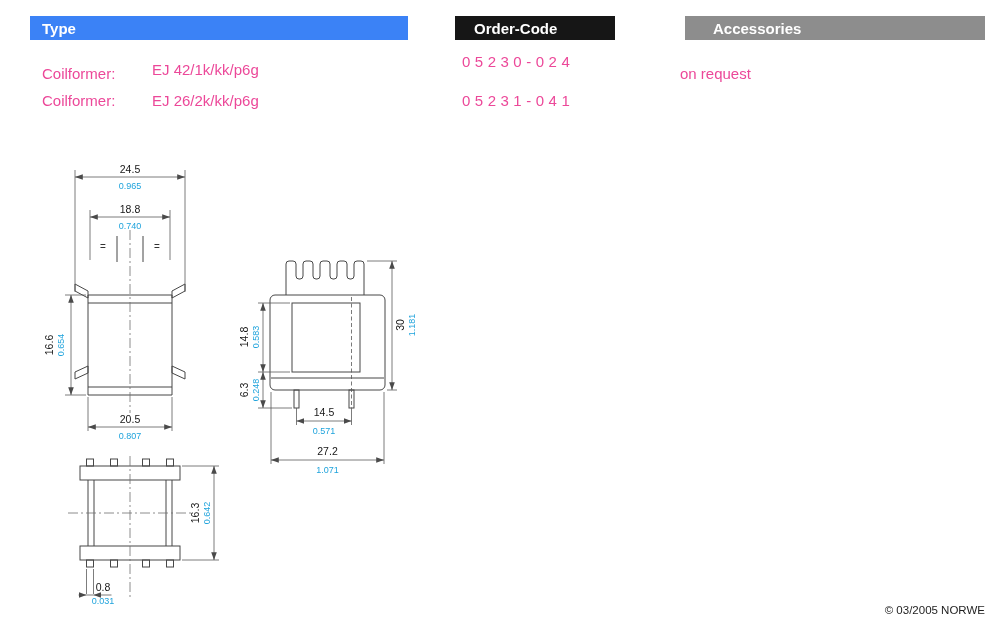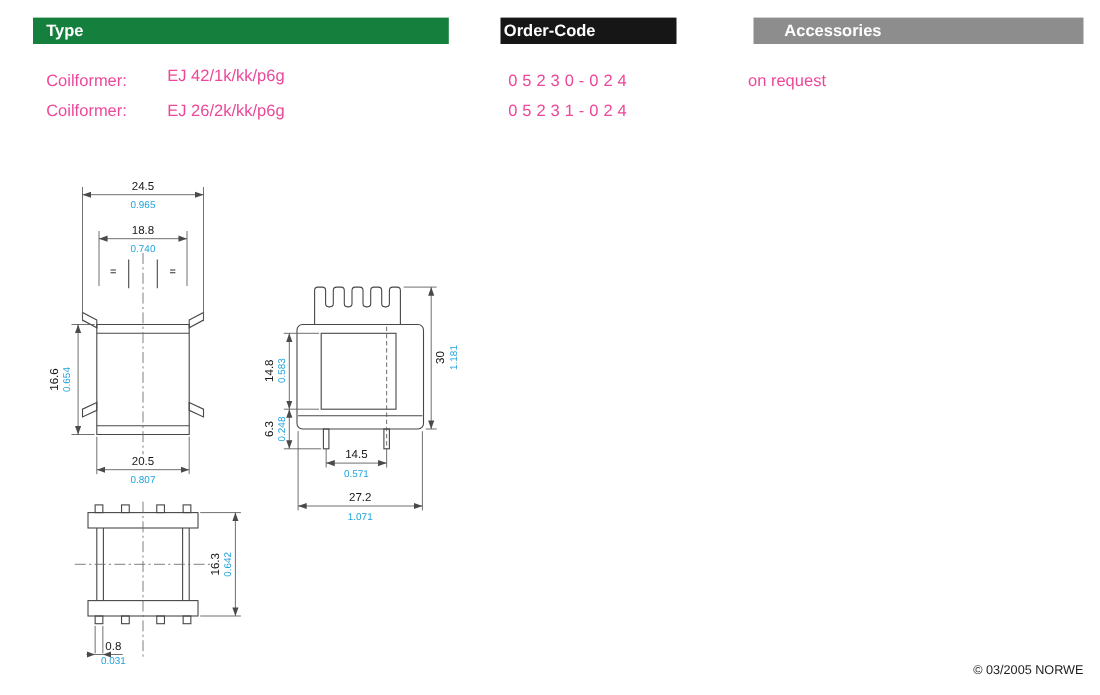--- a/index.html
+++ b/index.html
@@ -1,21 +1,21 @@
 <!DOCTYPE html>
 <html><head>
 <meta charset="utf-8">
 <style>
   html,body{margin:0;padding:0;background:#ffffff;}
   body{width:1000px;height:632px;position:relative;font-family:"Liberation Sans",sans-serif;}
   .page{position:absolute;inset:0;background:#fff;}
   .hdr{position:absolute;top:16px;height:24px;display:flex;align-items:center;
        color:#fff;font-weight:bold;font-size:15px;box-sizing:border-box;}
-  #hb-type{left:30px;width:378px;background:#15803d;padding-left:12px;}
-  #hb-order{left:455px;width:160px;background:#161616;padding-left:3px;}
+  #hb-type{left:30px;width:378px;background:#3b82f6;padding-left:12px;}
+  #hb-order{left:455px;width:160px;background:#161616;padding-left:19px;}
   #hb-acc{left:685px;width:300px;background:#8d8d8d;padding-left:28px;}
   .txt{position:absolute;font-size:15px;color:#ec4899;line-height:20px;white-space:nowrap;}
   .code{letter-spacing:4.5px;}
   .footer{position:absolute;right:15px;bottom:16px;font-size:11.5px;color:#1d1d1d;}
   svg.draw{position:absolute;left:0;top:0;}
   .geo{fill:none;stroke:#474747;stroke-width:1;}
   .cl{fill:none;stroke:#6e6e6e;stroke-width:0.8;stroke-dasharray:10 3 2 3;}
   .dash{fill:none;stroke:#585858;stroke-width:0.8;stroke-dasharray:4 2.5;}
   .dim{fill:none;stroke:#5c5c5c;stroke-width:0.8;}
   .arrow2{marker-start:url(#arr);marker-end:url(#arr);}
@@ -34,26 +34,26 @@
   </div>
   <div class="hdr" id="hb-order">
     <span>Order-Code</span>
   </div>
   <div class="hdr" id="hb-acc">
     <span>Accessories</span>
   </div>
 
   <div class="txt" style="left:42px;top:64px">Coilformer:</div>
   <div class="txt" style="left:152px;top:60px">EJ 42/1k/kk/p6g</div>
-  <div class="txt code" style="left:462px;top:64px">05230-024</div>
+  <div class="txt code" style="left:462px;top:52px">05230-024</div>
   <div class="txt" style="left:680px;top:64px">on request</div>
 
   <div class="txt" style="left:42px;top:91px">Coilformer:</div>
   <div class="txt" style="left:152px;top:91px">EJ 26/2k/kk/p6g</div>
-  <div class="txt code" style="left:462px;top:91px">05231-024</div>
+  <div class="txt code" style="left:462px;top:91px">05231-041</div>
 
   <svg class="draw" width="1000" height="632" viewBox="0 0 1000 632">
     <defs>
       <marker id="arr" viewBox="0 0 8 7" markerWidth="8" markerHeight="7" refX="7.8" refY="3.5" orient="auto-start-reverse" markerUnits="userSpaceOnUse">
         <path d="M0,0.7 L7.8,3.5 L0,6.3 Z" fill="#4a4a4a"></path>
       </marker>
     </defs>
 
     <g>
       <path class="geo" d="M88,295 H172 V395 H88 Z"></path>

